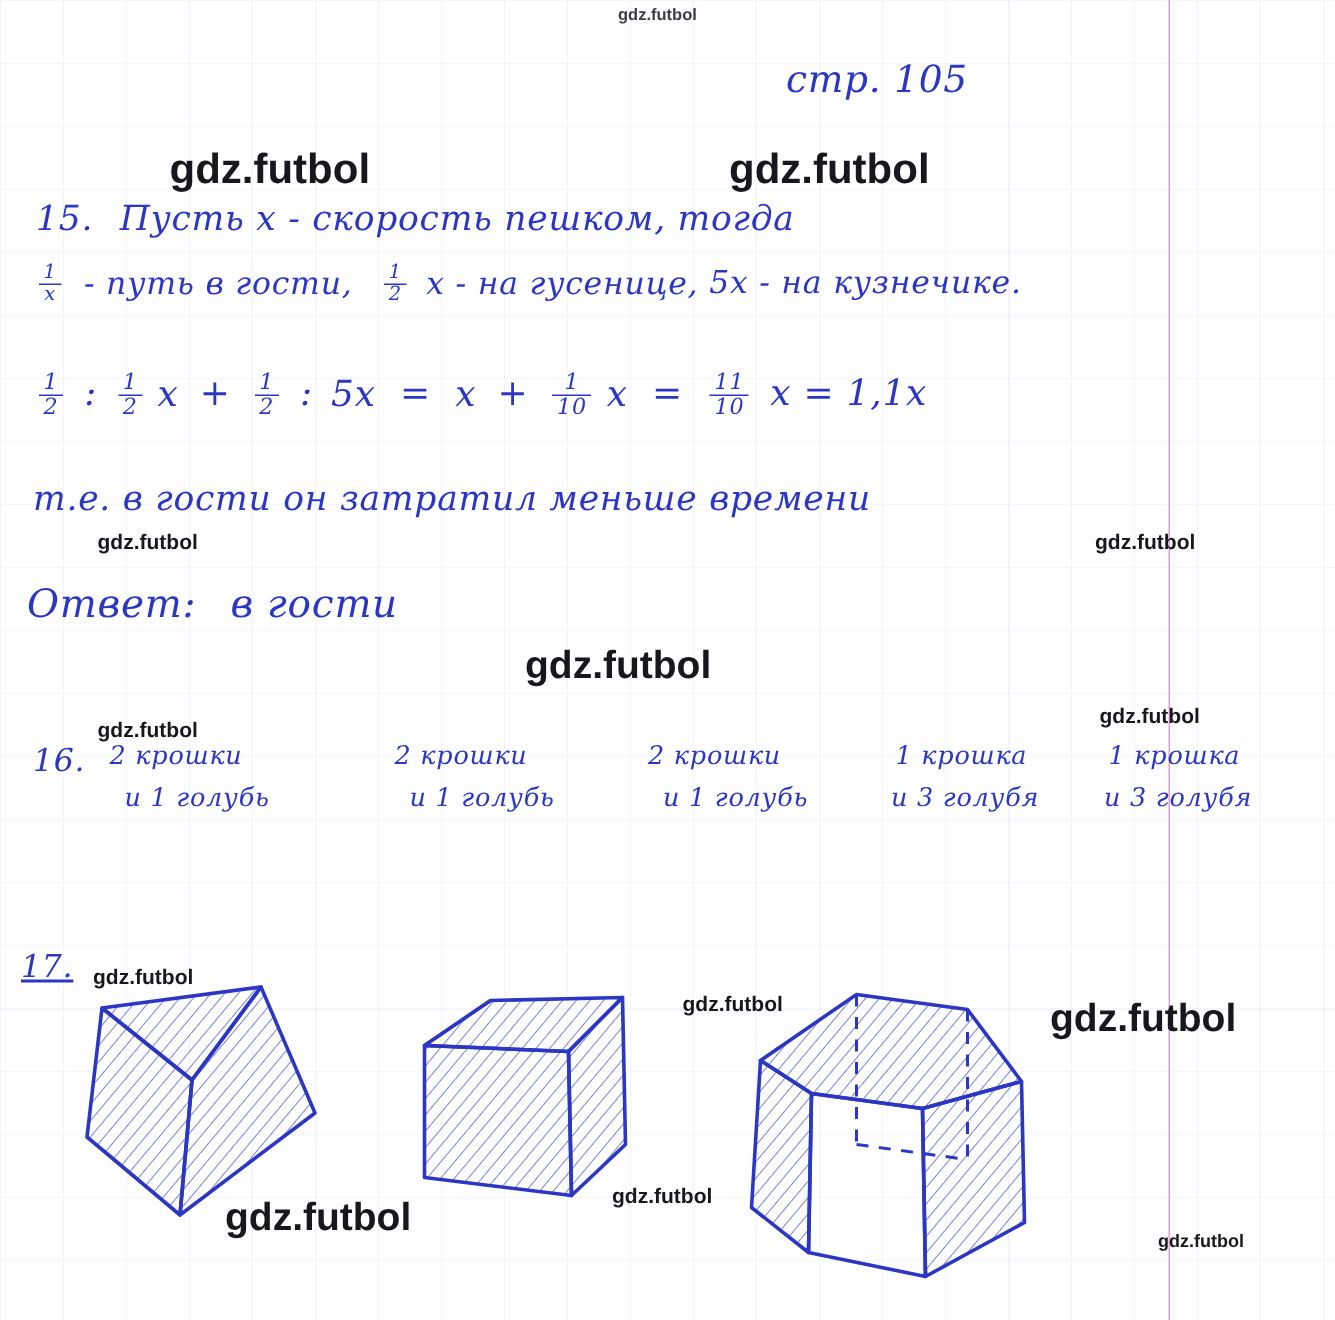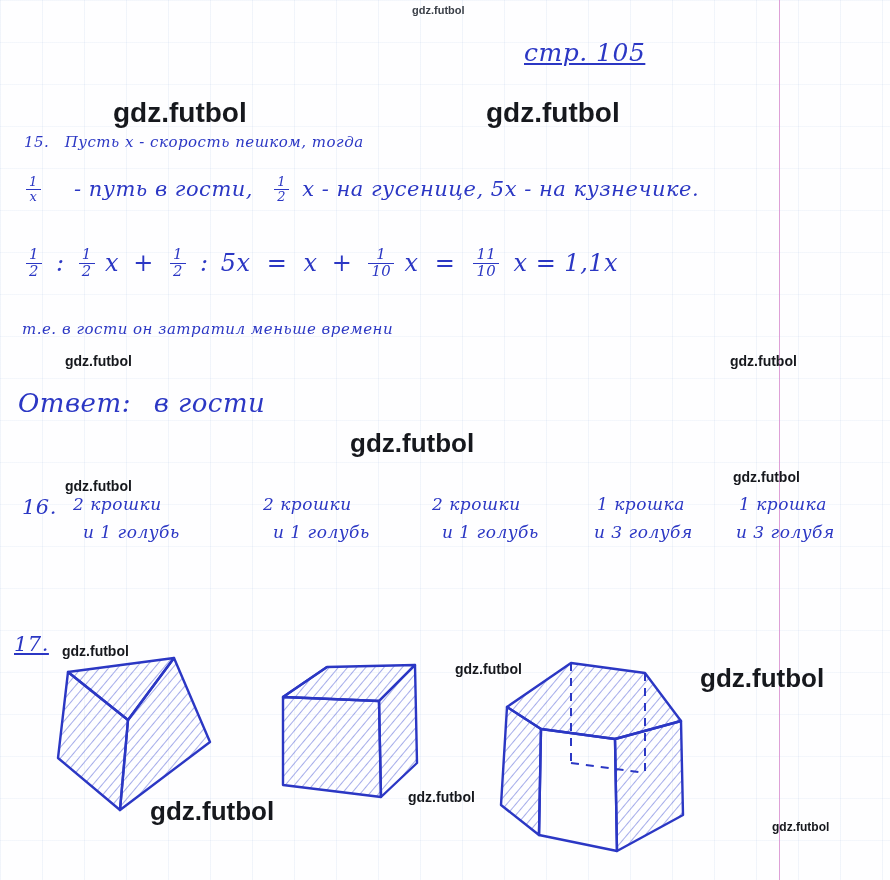--- a/index.html
+++ b/index.html
@@ -42,21 +42,21 @@
   }
   
   .hand {
     position: absolute;
     color: #2b37c4;
     font-family: "DejaVu Serif", serif;
     font-style: italic;
     white-space: nowrap;
     letter-spacing: 0.5px;
   }
-  .hand.h1 { font-size: 15px; }
+  .hand.h1 { font-size: 23px; }
   .hand.h2 { font-size: 21px; }
   .hand.h3 { font-size: 17px; }
   
   .frac {
     display: inline-block;
     vertical-align: middle;
     text-align: center;
     font-size: 0.62em;
     line-height: 1.05;
     margin: 0 2px;
@@ -82,33 +82,33 @@
 
   svg.fig { position: absolute; overflow: visible; }
 </style>
 </head>
 <body>
 
 <div class="page">
   <div class="grid"></div>
   <div class="margin-line"></div>
 
-  <div class="hand h1" style="left:524px; top:38px; font-size:25px;text-decoration:underline;">стр. 105</div>
+  <div class="hand h1" style="left:524px; top:38px; font-size:25px;">стр. 105</div>
 
   <div class="hand h1" style="left:24px; top:133px;">
     <span>15.</span>
     <span style="margin-left:10px;">Пусть х - скорость пешком, тогда</span>
   </div>
 
   <div class="hand h2" style="left:24px; top:176px;">
     <span class="frac">
       <span class="num">1</span>
       <span class="den">х</span>
     </span>
-    <span style="margin-left:24px;">- путь в гости,</span>
+    <span style="margin-left:6px;">- путь в гости,</span>
     <span class="frac" style="margin-left:14px;">
       <span class="num">1</span>
       <span class="den">2</span>
     </span>
     <span style="margin-left:4px;">х - на гусенице,</span>
     <span style="margin-left:0;">5х - на кузнечике.</span>
   </div>
 
   <div class="hand h2" style="left:24px; top:248px; font-size:24px;">
     <span class="frac">

